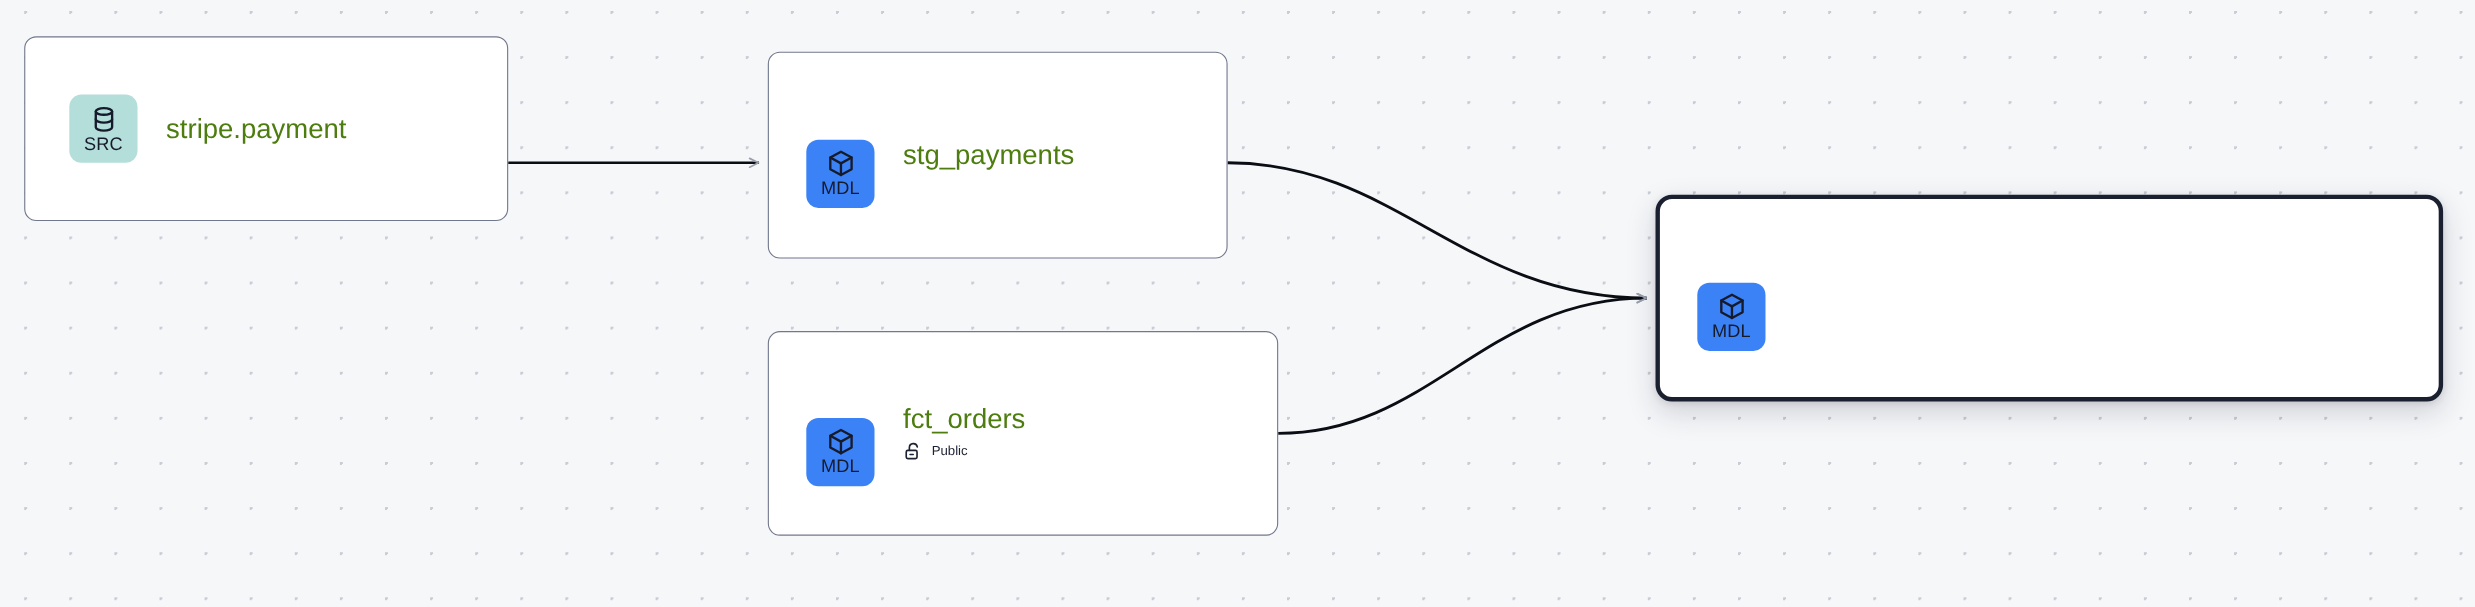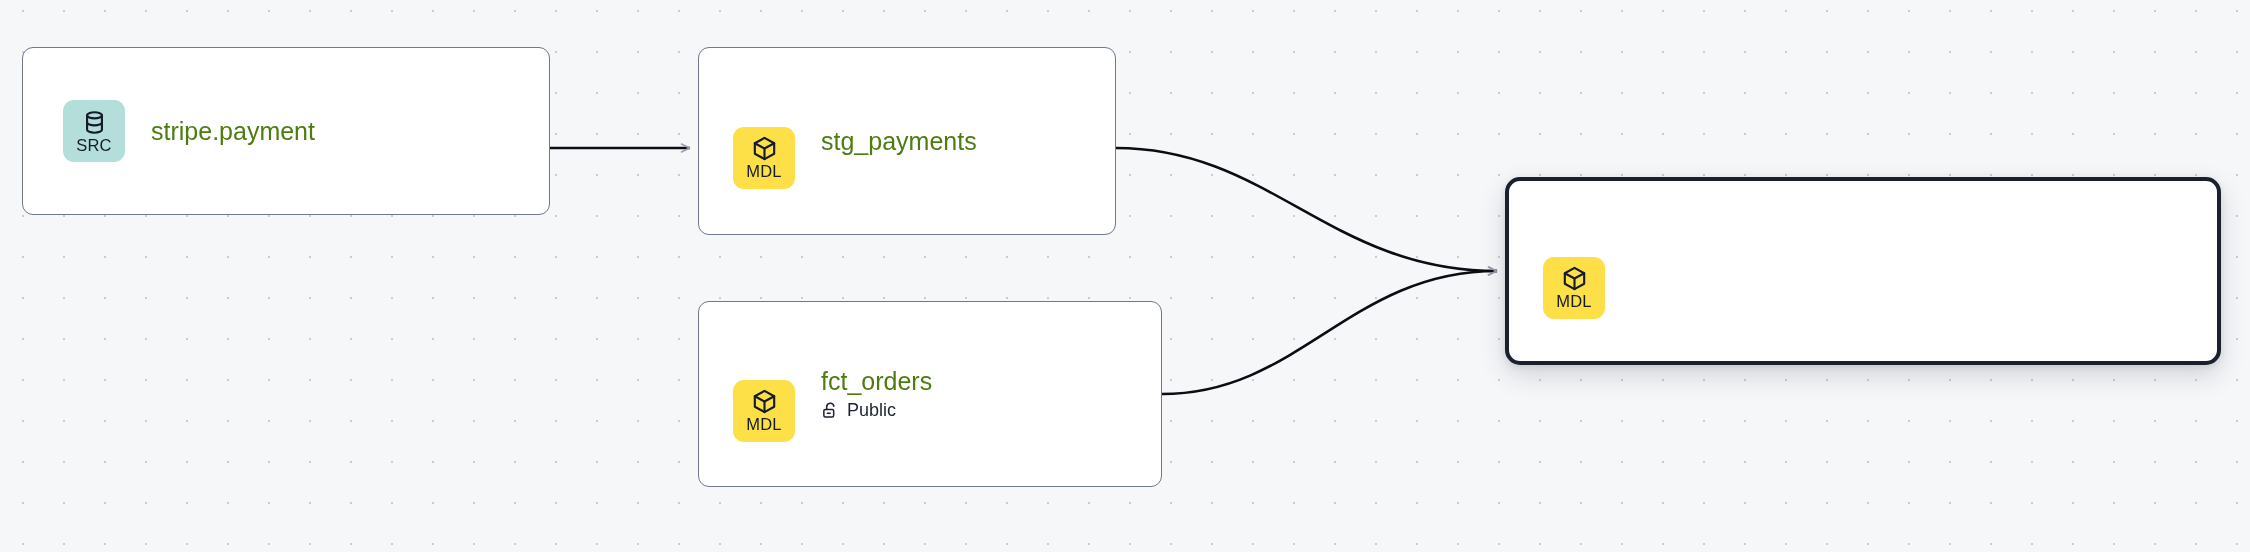--- a/index.html
+++ b/index.html
@@ -52,21 +52,21 @@
     width: 62px;
     height: 62px;
     border-radius: 11px;
     display: flex;
     flex-direction: column;
     align-items: center;
     justify-content: center;
     gap: 1px;
   }
   .badge.src { background: #b4ded9; }
-  .badge.mdl { background: #fde047; margin-top: 33px; }
+  .badge.mdl { background: #3b82f6; margin-top: 33px; }
 
   .badge svg { display: block; }
 
   .badge-text {
     font-size: 16.5px;
     line-height: 1;
     color: #161b2c;
     letter-spacing: 0.2px;
     font-family: "Liberation Sans", "DejaVu Sans", sans-serif;
   }
@@ -81,21 +81,21 @@
   .node-title {
     font-size: 25px;
     line-height: 1;
     color: #4d7c0f;
     white-space: nowrap;
   }
   .node-sub {
     display: flex;
     align-items: center;
     gap: 7px;
-    font-size: 18px;
+    font-size: 12px;
     line-height: 1;
     color: #1d2233;
     white-space: nowrap;
   }
   .node-sub svg { display: block; flex: 0 0 auto; }
 </style>
 </head>
 <body>
 
 <div id="canvas">
@@ -107,21 +107,21 @@
       </marker>
     </defs>
 
     <path d="M 462 148 L 690 148" fill="none" stroke="#0b0d14" stroke-width="2.4" marker-end="url(#arrow)"></path>
 
     <path d="M 1116 148 C 1270 148, 1330 271, 1497 271" fill="none" stroke="#0b0d14" stroke-width="2.6" marker-end="url(#arrow)"></path>
 
     <path d="M 1162 394 C 1300 394, 1350 271, 1497 271" fill="none" stroke="#0b0d14" stroke-width="2.6" marker-end="url(#arrow)"></path>
   </svg>
 
-  <div class="node" style="left:22px; top:47px; width:528px; height:168px;padding-left:40px;">
+  <div class="node" style="left:22px; top:33px; width:440px; height:168px;padding-left:40px;">
     <div class="badge src">
       <span>
         <svg width="27" height="27" viewBox="0 0 24 24" fill="none" stroke="#161b2c" stroke-width="1.9" stroke-linecap="round" stroke-linejoin="round">
           <ellipse cx="12" cy="5.6" rx="6.6" ry="2.7"></ellipse>
           <path d="M5.4 5.6 v12.8 c0 1.5 3 2.7 6.6 2.7 s6.6-1.2 6.6-2.7 V5.6"></path>
           <path d="M5.4 11.9 c0 1.5 3 2.7 6.6 2.7 s6.6-1.2 6.6-2.7"></path>
         </svg>
       </span>
       <span class="badge-text">SRC</span>
     </div>

